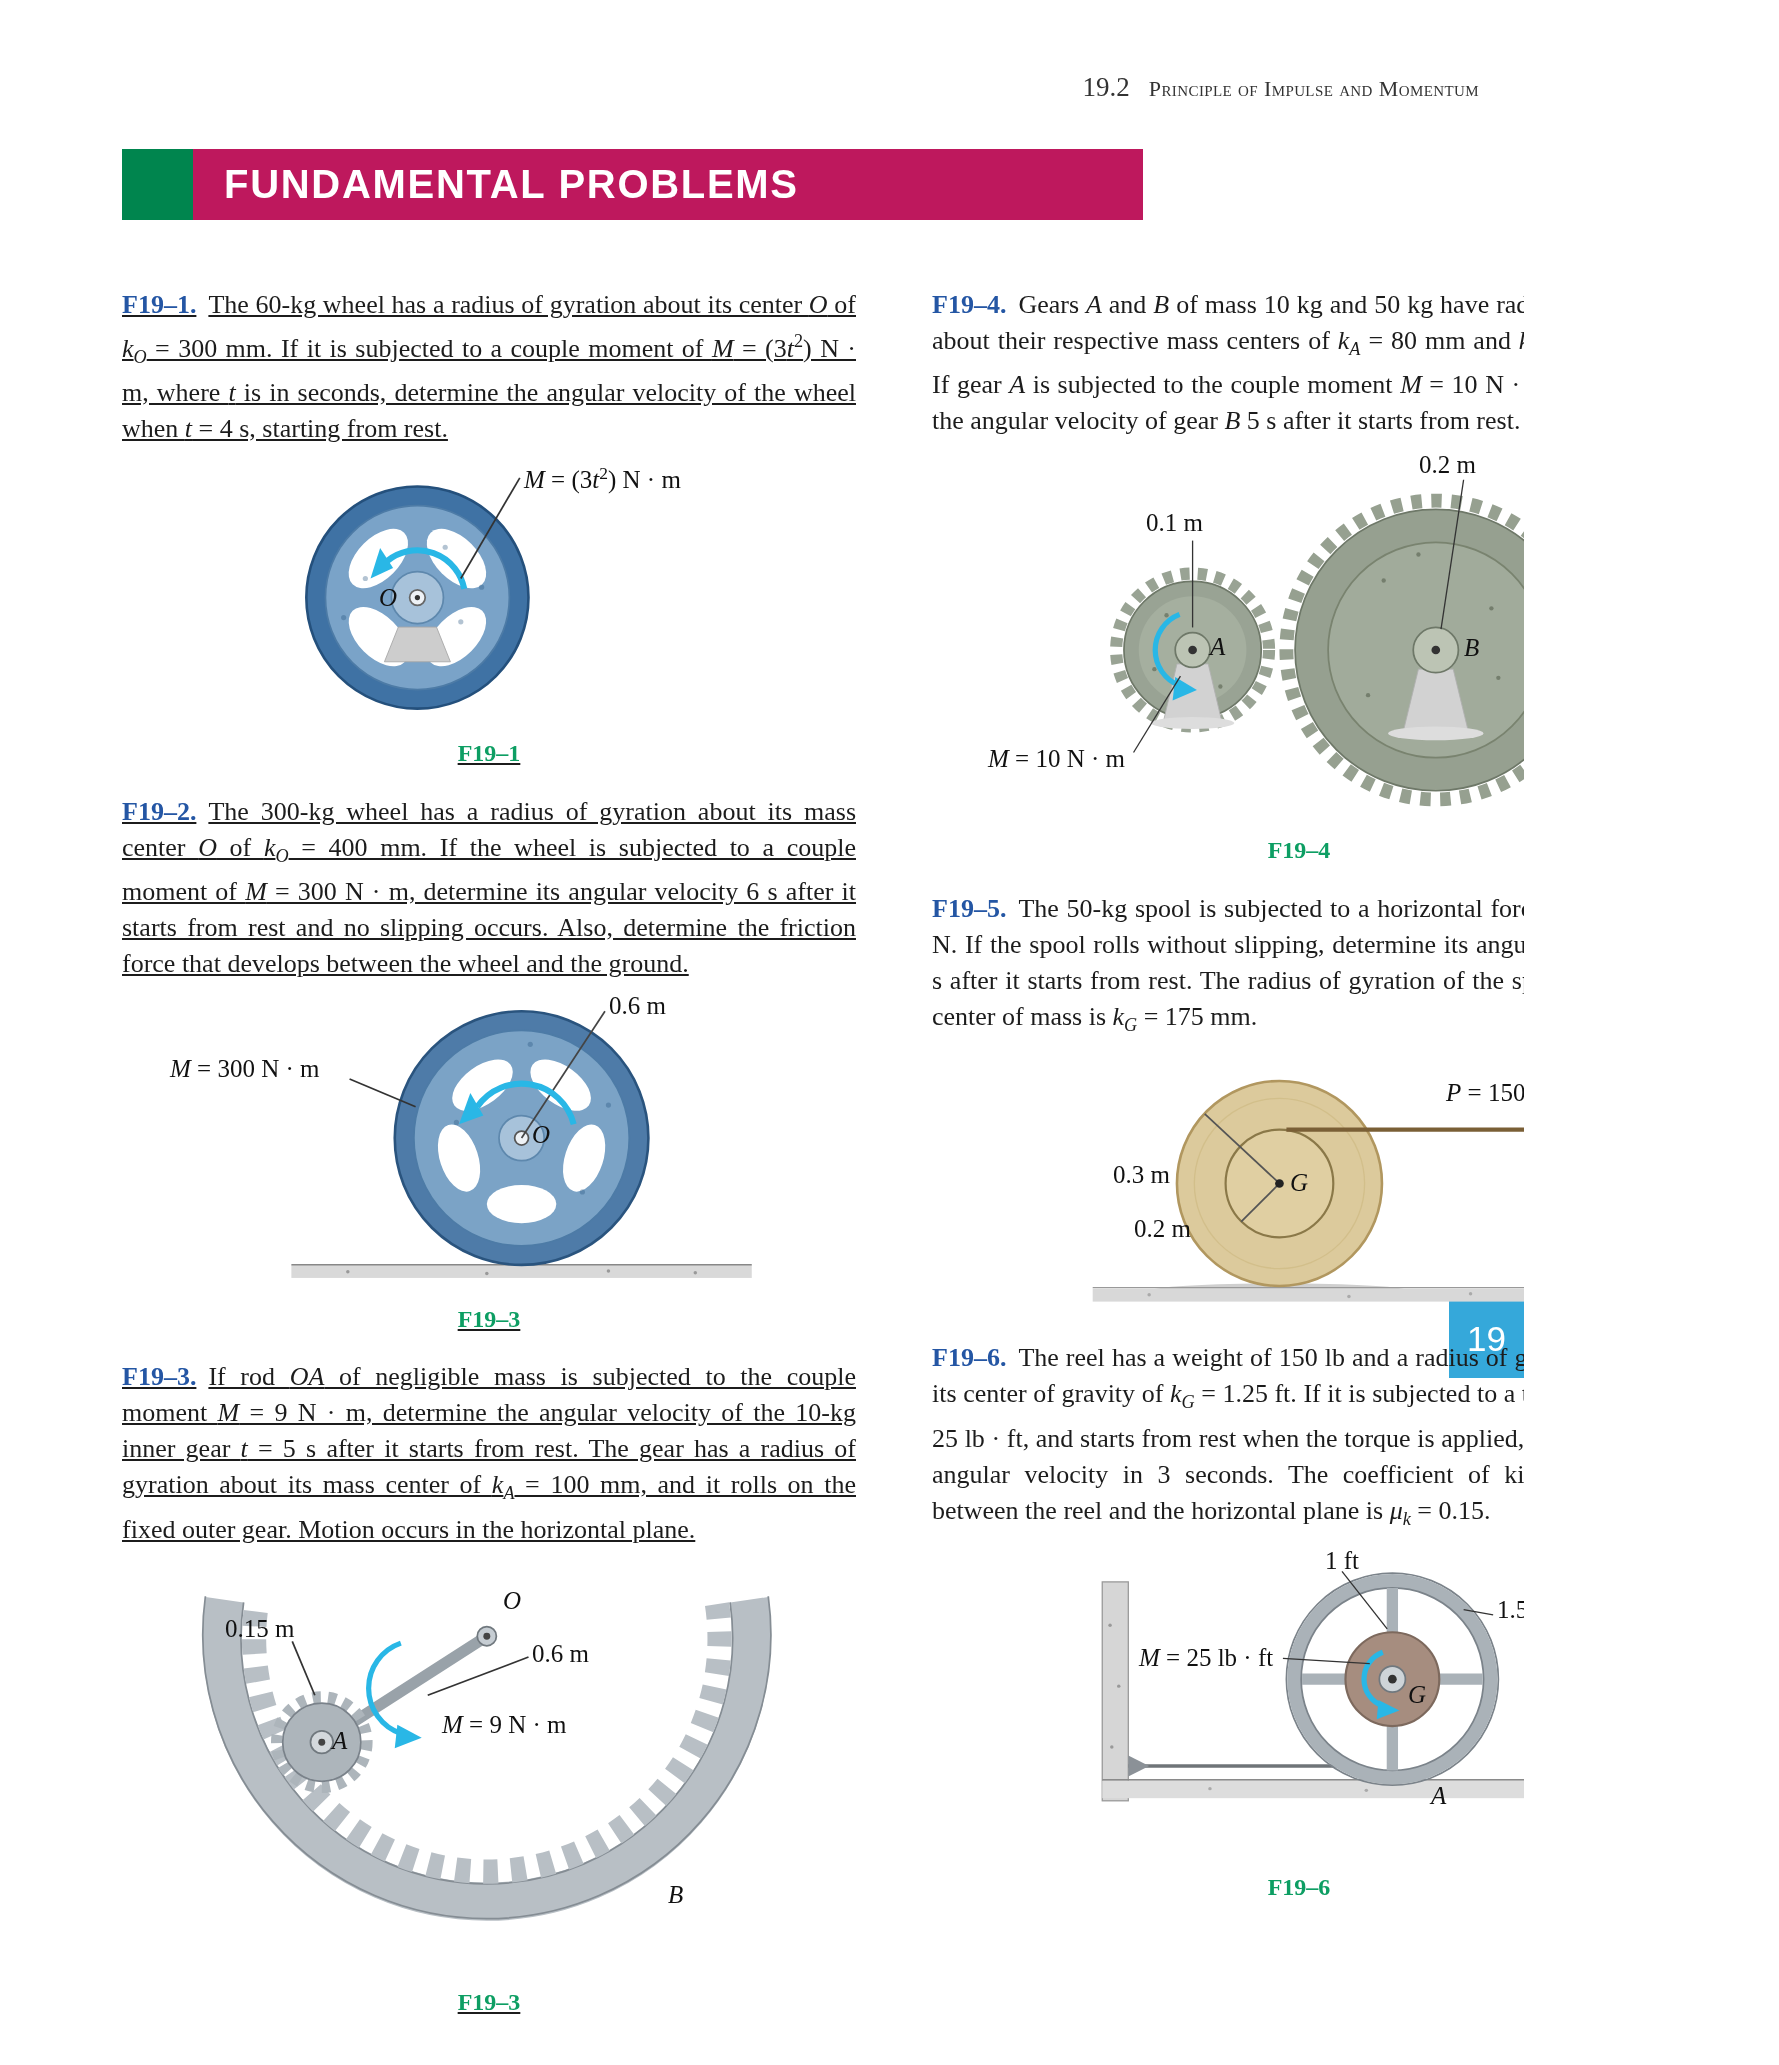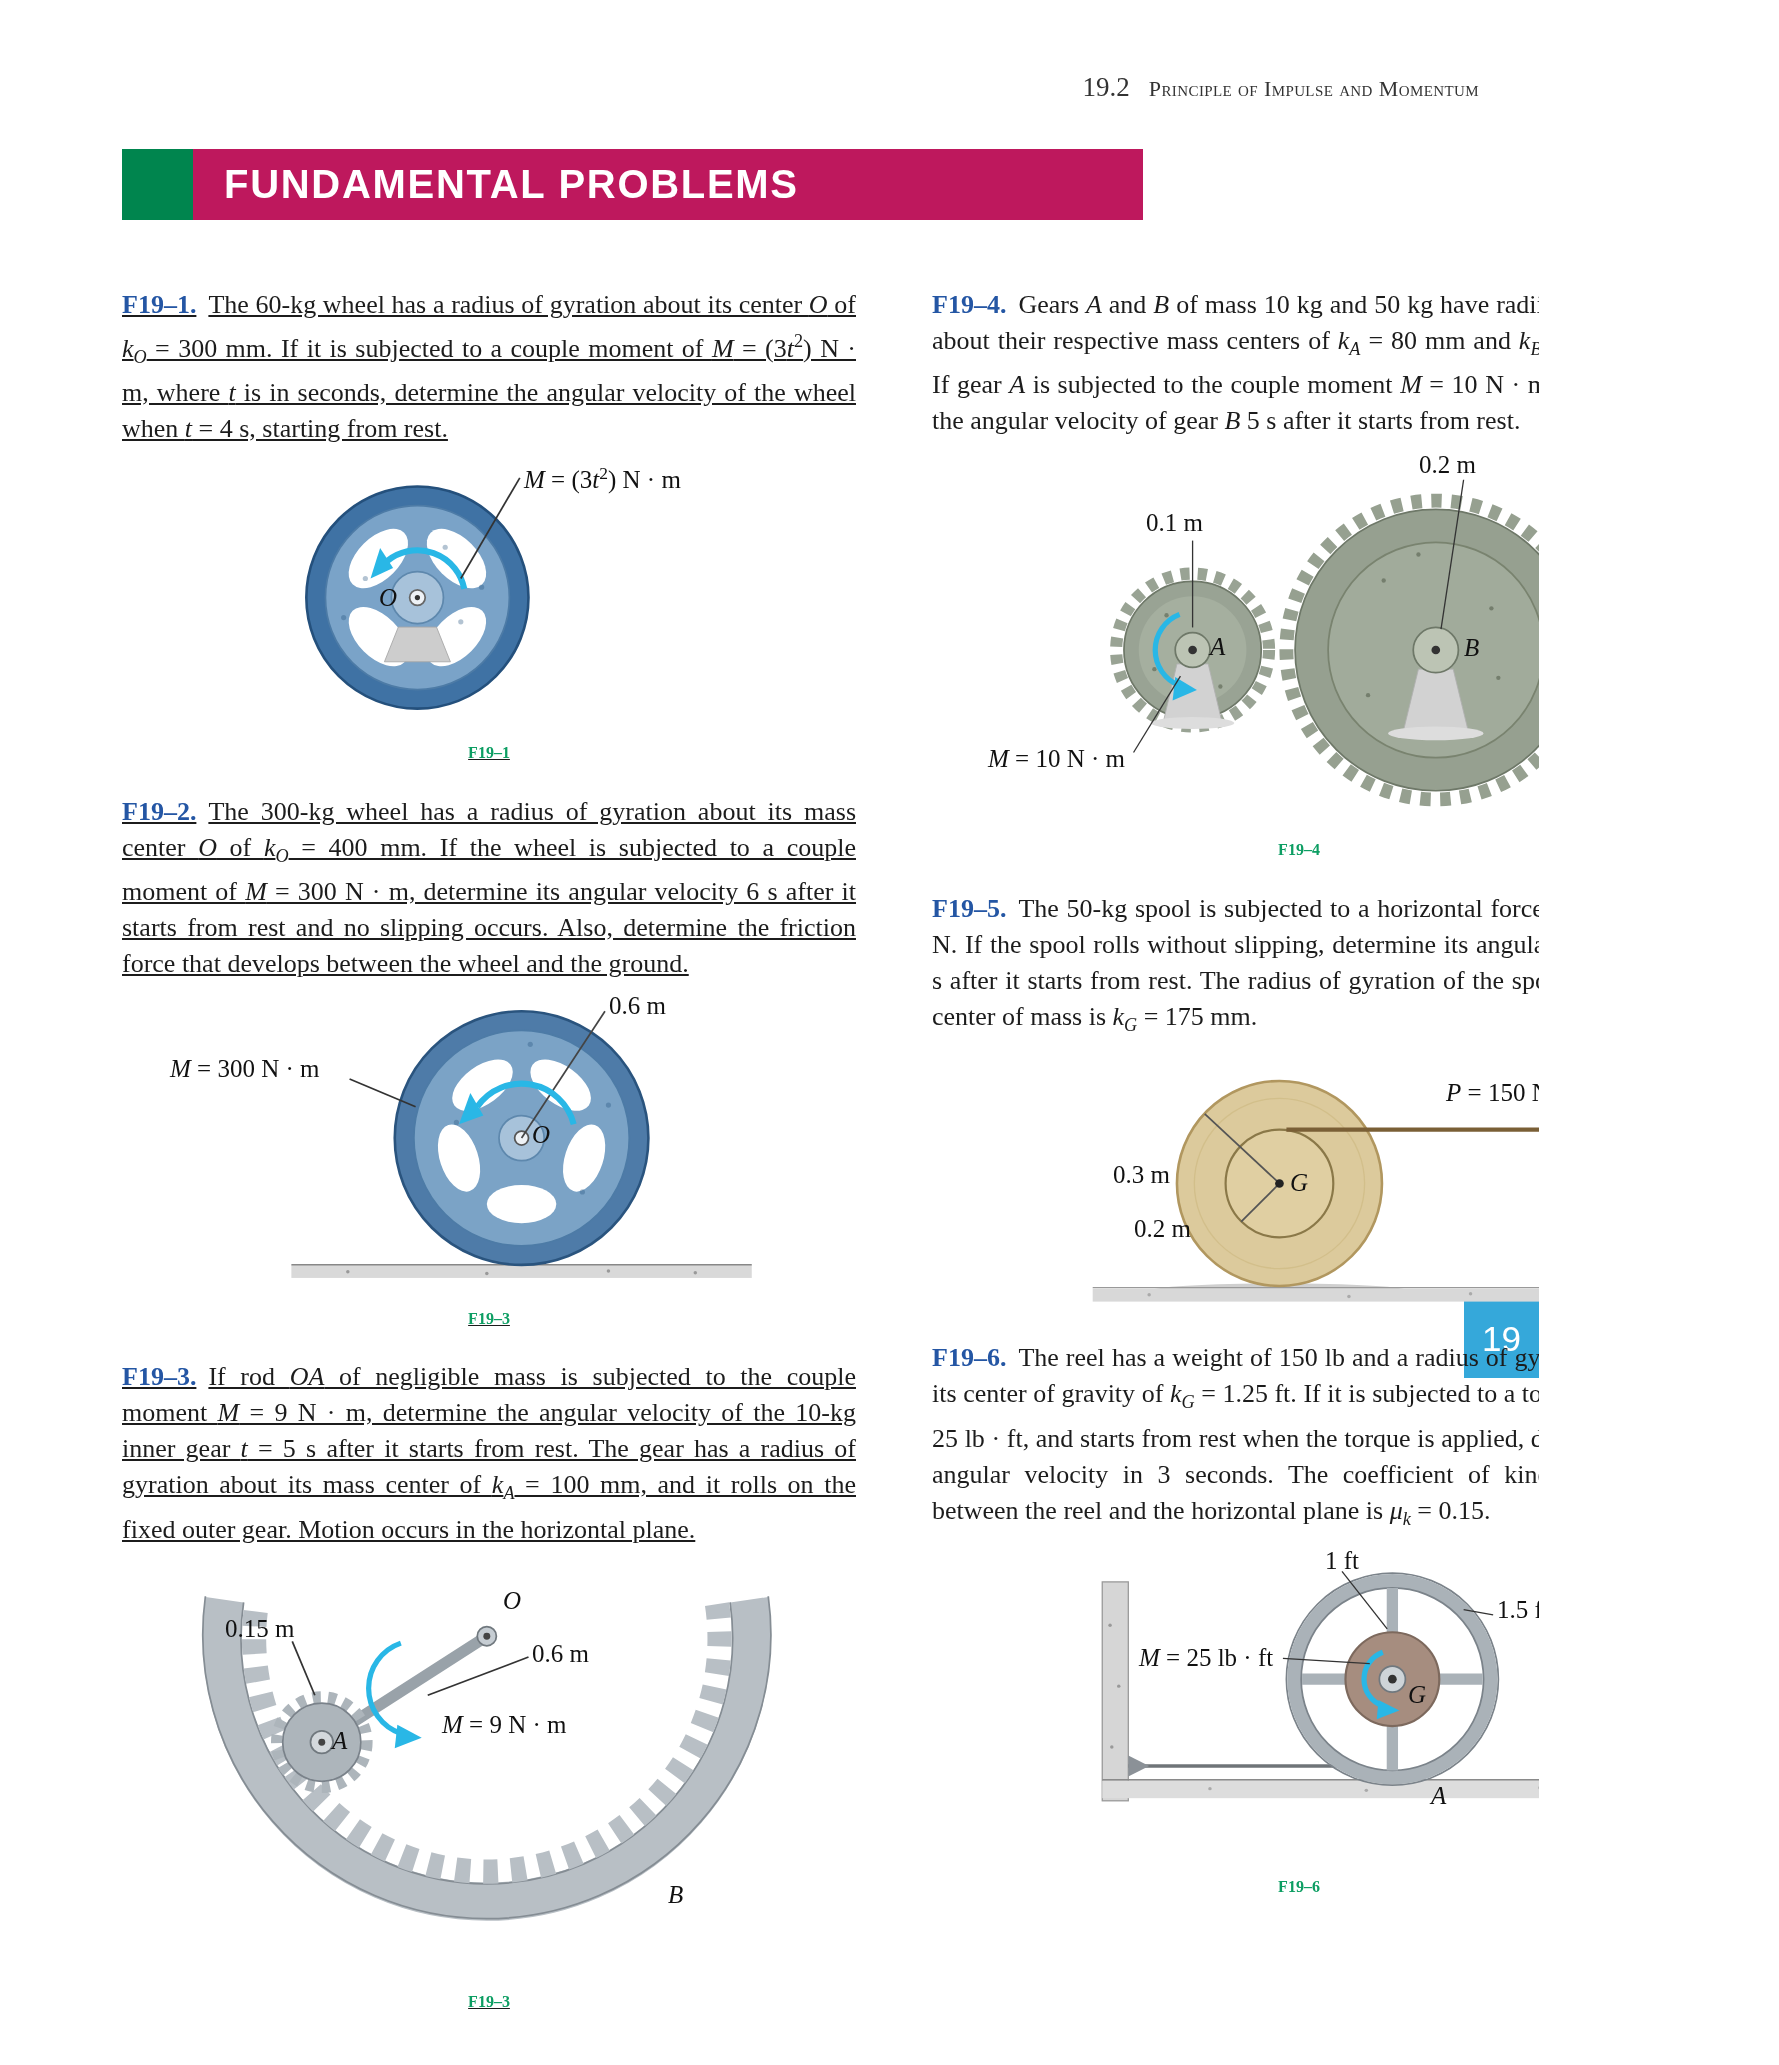--- a/index.html
+++ b/index.html
@@ -1,18 +1,18 @@
 <!DOCTYPE html>
 <html style="font-size:14px"><head>
 <meta charset="utf-8">
 <style>
   html,body { margin:0; padding:0; background:#ffffff; }
   .page {
     position:relative; width:1524px; height:2066px; background:#ffffff;
-    font-family:"Liberation Serif", serif; color:#1c1c1c; overflow:hidden;padding-left:15px;
+    font-family:"Liberation Serif", serif; color:#1c1c1c; overflow:hidden;
   }
   
   .runhead { position:absolute; top:61px; left:122px; width:1536px;
              display:flex; align-items:baseline; justify-content:flex-end; }
   .rh-sec   { font-size:27px; color:#333; }
   .rh-title { font-size:22px; color:#333; font-variant:small-caps; letter-spacing:0.4px; margin-left:19px; }
   .rh-page  { font-size:38px; color:#111; margin-left:122px; }
   
   .banner { position:absolute; top:149px; left:122px; width:1021px; height:71px; display:flex; }
   .banner-square { width:71px; height:71px; background:#00854e; }
@@ -28,21 +28,21 @@
   .col-left  { left:122px;text-decoration:underline; }
   .col-right { left:932px; }
   .prob { margin:0 0 10.4px 0; }
   .plabel { color:#2456a4; font-weight:bold; margin-right:12px; }
   sup { font-size:70%; } sub { font-size:70%; }
   .fig { position:relative; width:100%; margin-top:5.2px; }
   .fig svg { position:absolute; left:0; top:0; }
   .fig1{height:269px} .fig2{height:300px} .fig3{height:417px}
   .fig4{height:374px} .fig5{height:287px} .fig6{height:313px}
   .fig-label { position:absolute; font-size:25px; line-height:28px; white-space:nowrap; color:#111; }
-  .fig-caption { text-align:center; font-weight:bold; color:#0d9e63; font-size:16px; margin:8.7px 0 22.6px 0; }
+  .fig-caption { text-align:center; font-weight:bold; color:#0d9e63; font-size:24px; margin:8.7px 0 22.6px 0; }
 </style>
 </head>
 <body>
 
 <div class="page">
 
   <div class="runhead">
     <span class="rh-sec">19.2</span>
     <span class="rh-title">Principle of Impulse and Momentum</span>
     <span class="rh-page">509</span>

